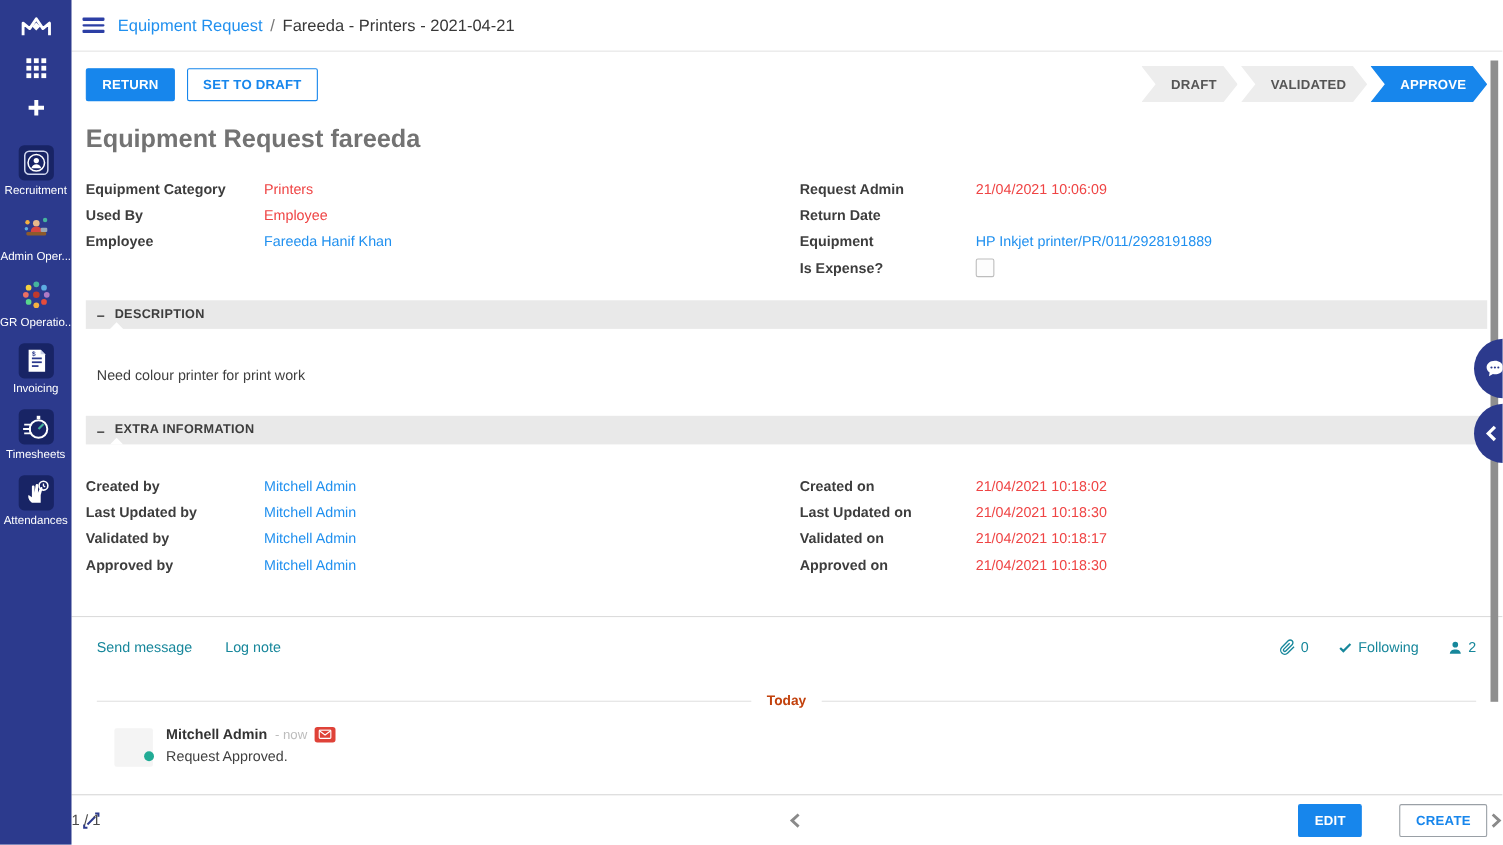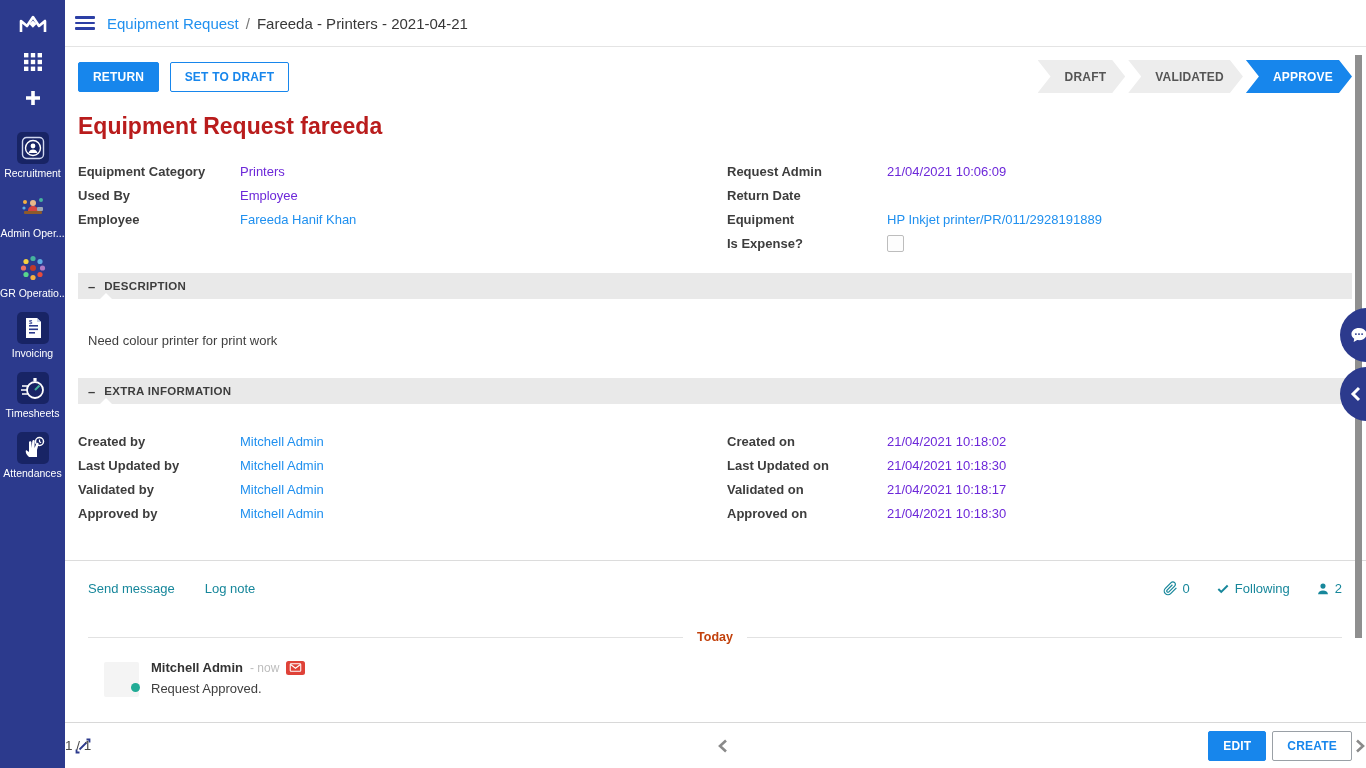--- a/index.html
+++ b/index.html
@@ -30,28 +30,28 @@
   .btn { font-size:12px; font-weight:700; letter-spacing:.2px; height:30px; padding:0 14px; border-radius:2px; cursor:pointer; background:#fff; border:1px solid #1786ec; color:#1786ec; }
   .btn.primary { background:#1786ec; color:#fff; border-color:#1786ec; }
   .btn + .btn { margin-left:6px; }
   .statusbar { display:flex; }
   .step { height:33px; display:flex; align-items:center; background:#ededed; color:#555; font-size:12px; font-weight:700; letter-spacing:.2px; padding:0 19px 0 27px; margin-left:3px; cursor:pointer;
            clip-path:polygon(0 0, calc(100% - 13px) 0, 100% 50%, calc(100% - 13px) 100%, 0 100%, 13px 50%); }
   .step.active { background:#1786ec; color:#fff; }
 
   
   .sheet { padding:14px 14px 0 13px; }
-  .o-title { font-size:23px; font-weight:700; color:#b91c1c; margin:6px 0 20px; }
+  .o-title { font-size:23px; font-weight:700; color:#737373; margin:6px 0 20px; }
   .fgrid { display:flex; }
   .fcol { width:50%; }
   .fcol.right { padding-left:12px; }
   .frow { display:grid; grid-template-columns:162px 1fr; min-height:24px; align-items:start; margin-bottom:0; }
   .fcol.right .frow { grid-template-columns:160px 1fr; }
   .flabel { font-size:13px; font-weight:700; color:#3d3d3d; line-height:24px; }
-  .fvalue { font-size:13px; color:#6d28d9; line-height:24px; }
+  .fvalue { font-size:13px; color:#ef4444; line-height:24px; }
   .fvalue.link { color:#2090ef; cursor:pointer; }
   .checkbox { width:17px; height:17px; border:1px solid #bdbdbd; border-radius:2px; background:#fdfdfd; display:inline-block; margin-top:3px; cursor:pointer; }
 
   .section-h { position:relative; background:#e9e9e9; height:26px; display:flex; align-items:center; padding-left:10px; margin-top:17px; cursor:pointer; }
   .section-h .minus { font-weight:700; color:#3d3d3d; font-size:13px; margin-right:9px; line-height:1; }
   .section-h .stitle { font-size:11.5px; font-weight:700; color:#3d3d3d; letter-spacing:.3px; }
   .section-h .notch { position:absolute; left:22px; bottom:0; width:0; height:0; border-left:6px solid transparent; border-right:6px solid transparent; border-bottom:6px solid #fff; }
   .section-body { padding:34px 0 30px 10px; font-size:13px; color:#3f3f3f; }
   .section-fields { padding:26px 0 24px; }
   .sheet-end { border-bottom:1px solid #dcdcdc; margin:10px -14px 0 -13px; }
@@ -76,21 +76,21 @@
   .msg-body { font-size:13px; color:#3f3f3f; }
   .env-badge { width:19px; height:14px; background:#df4238; border-radius:2.5px; display:inline-flex; align-items:center; justify-content:center; cursor:pointer; }
 
   
   .bottombar { position:absolute; left:65px; right:0; bottom:0; height:46px; background:#fff; border-top:1px solid #d8d8d8; display:flex; align-items:center; z-index:20; }
   .expand-btn { margin-left:10px; cursor:pointer; display:flex; }
   .pager { position:absolute; left:0; right:0; display:flex; align-items:center; justify-content:space-between; gap:14px; pointer-events:none; }
   .pager > * { pointer-events:auto; }
   .pager-count { font-size:13.5px; color:#4a4a4a; }
   .pg-chev { cursor:pointer; display:flex; }
-  .bb-buttons { margin-left:auto; margin-right:14px; display:flex; gap:0; }
+  .bb-buttons { margin-left:auto; margin-right:14px; display:flex; gap:28px; }
   .btn.footer-sec { border:1px solid #9aa0a6; color:#1786ec; }
 
   
   .float-btn { position:absolute; right:-28px; width:54px; height:54px; border-radius:50%; background:#2c3a8d; z-index:25; cursor:pointer; display:flex; align-items:center; }
   .float-btn svg { margin-left:10px; }
   .fb-chat { top:308px; }
   .fb-panel { top:367px; }
   .scroll-thumb { position:absolute; right:4px; top:55px; width:7px; height:583px; background:#8f8f8f; z-index:22; cursor:pointer; }
 </style>
 </head>

